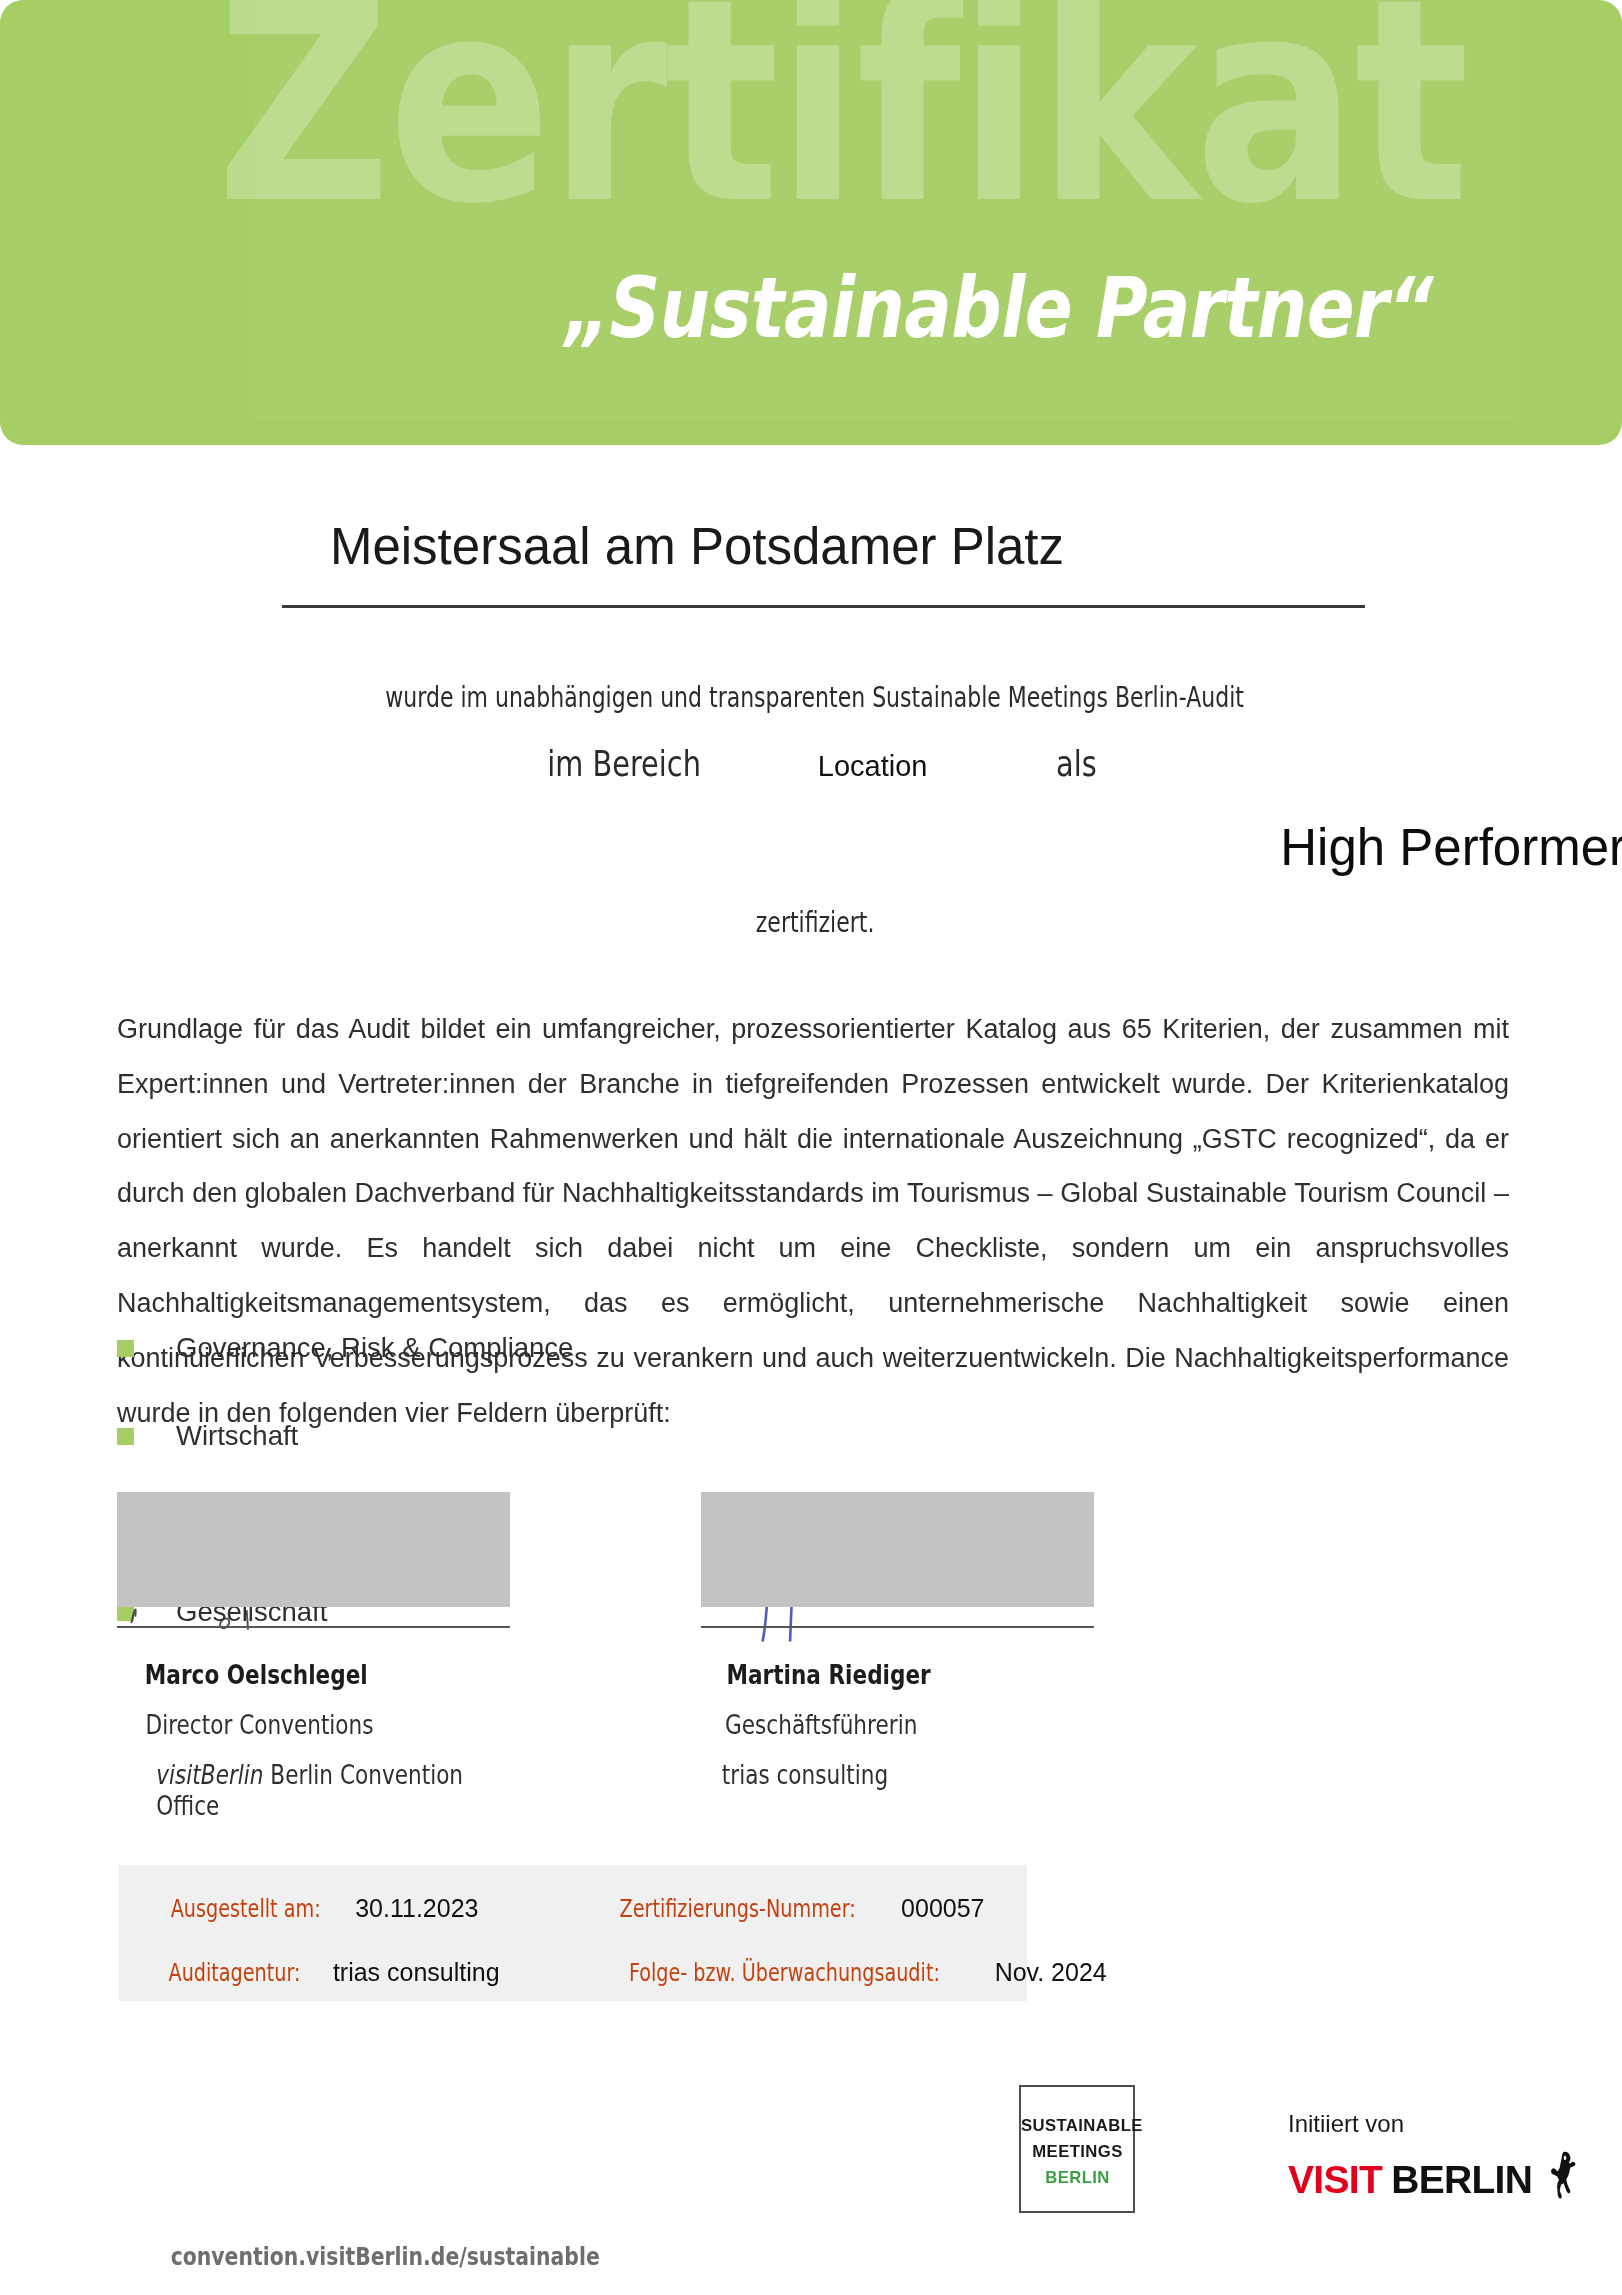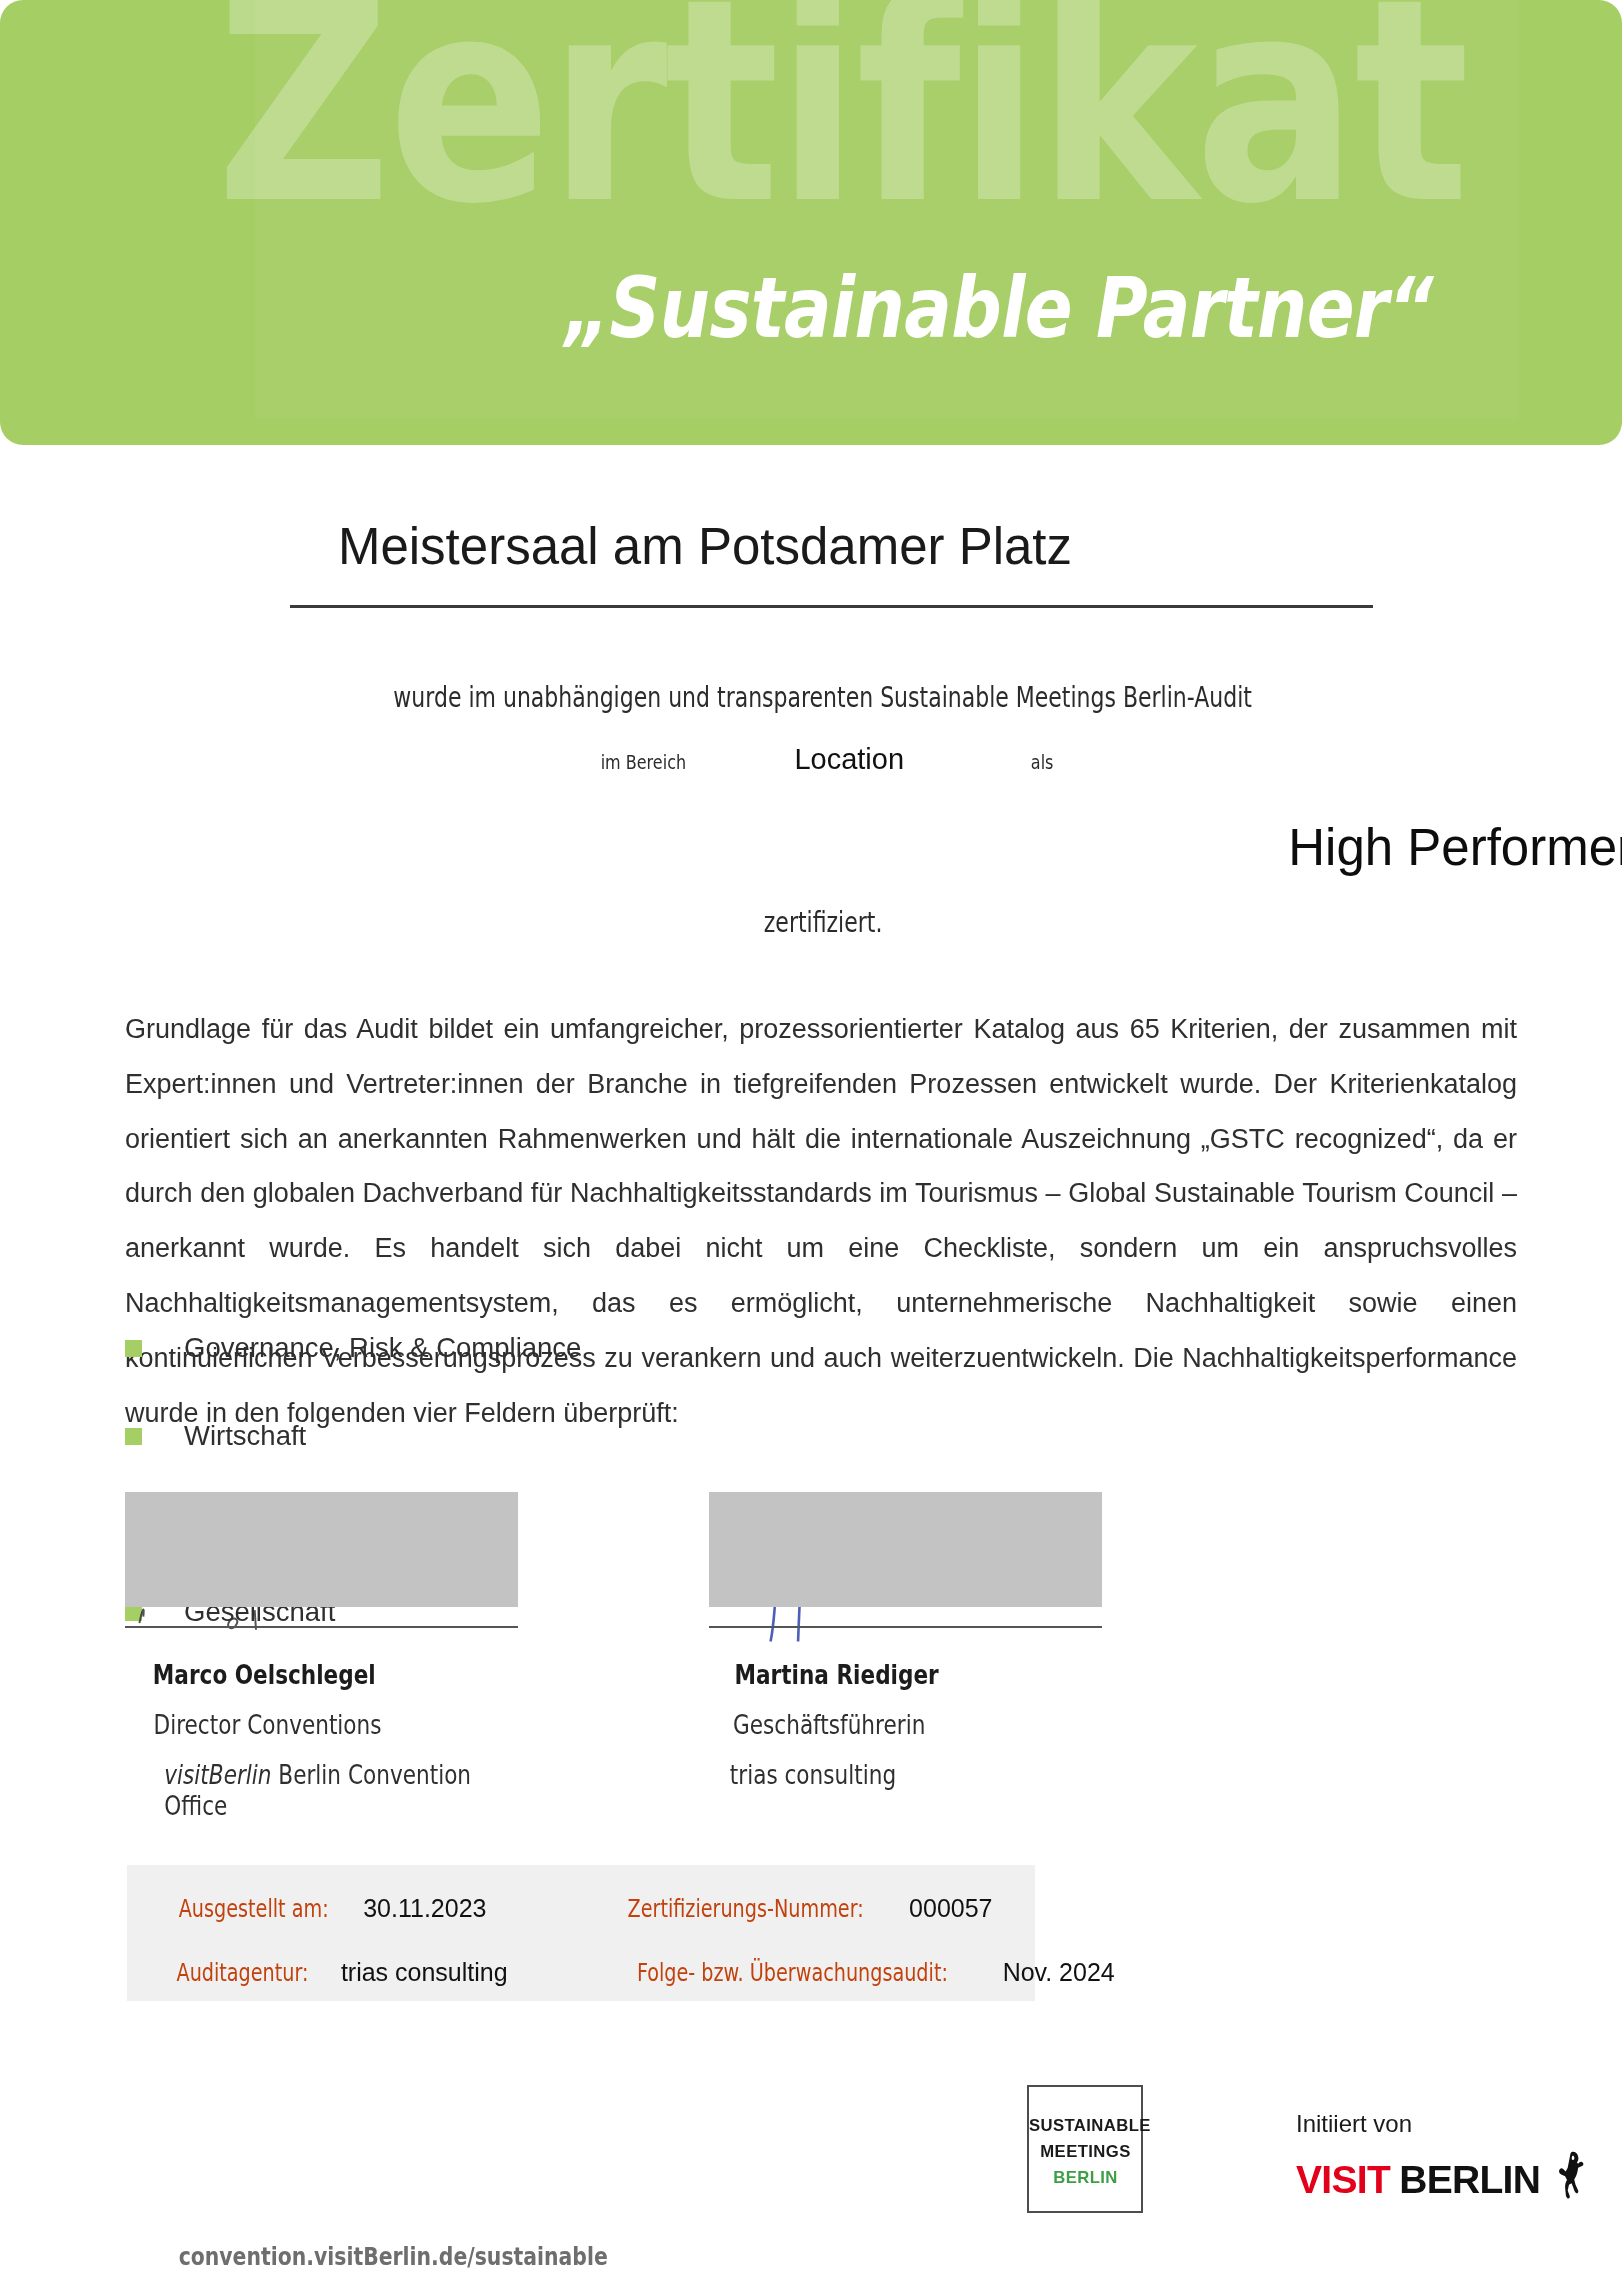--- a/index.html
+++ b/index.html
@@ -63,21 +63,21 @@
     color: #ffffff;
     letter-spacing: -0.7px;
     transform: scaleX(0.84);
     transform-origin: right top;
     white-space: nowrap;
   }
 
   
   #content {
     position: absolute;
-    left: 12px; top: 445px;
+    left: 4px; top: 445px;
     width: 1386px;
   }
 
   .cond {
     font-family: "DejaVu Sans", sans-serif;
     transform: scaleX(0.80);
     transform-origin: center top;
     display: inline-block;
   }
 
@@ -109,21 +109,21 @@
   }
 
   #bereich-row {
     position: absolute;
     left: 0; top: 298px;
     width: 1622px;
     text-align: center;
     font-size: 0;
   }
   #bereich-row .lbl {
-    font-size: 20px;
+    font-size: 36px;
     color: #2b2b2b;
     display: inline-block;
     vertical-align: baseline;
   }
   #bereich-label { margin-right: 98px; }
   #bereich-value {
     font-family: "Liberation Sans", sans-serif;
     font-size: 29px;
     color: #111;
     margin-right: 124px;

